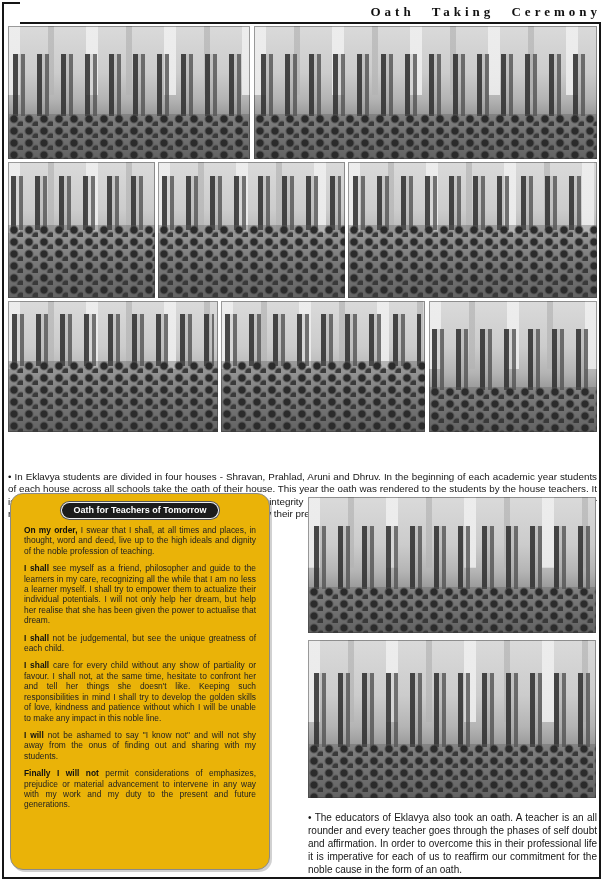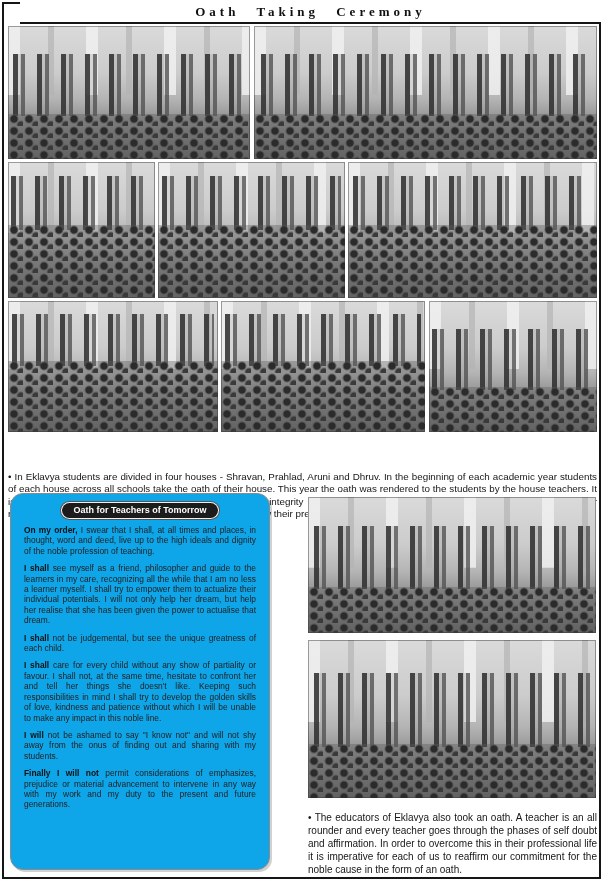--- a/index.html
+++ b/index.html
@@ -10,21 +10,21 @@
     color:#1a1a1a;
     -webkit-font-smoothing:antialiased;
   }
   .frame{
     position:absolute;left:2px;top:2px;right:2px;bottom:3px;
     border:2px solid #151515;pointer-events:none;
   }
   .masthead{
     position:absolute;left:20px;top:2px;right:2px;height:20px;
     border-bottom:2px solid #151515;
-    display:flex;align-items:center;justify-content:center;
+    display:flex;align-items:center;justify-content:flex-end;
     background:#fff;
   }
   .masthead h1{
     margin:0;font-family:"Liberation Serif", serif;
     font-size:13px;font-weight:bold;letter-spacing:4px;word-spacing:10px;
     color:#111;
   }
   
   .photo{
     position:absolute;overflow:hidden;
@@ -56,21 +56,21 @@
     position:absolute;left:8px;top:461px;width:589px;
     font-size:9.8px;line-height:12.4px;text-align:justify;color:#161616;
   }
   .closing{
     position:absolute;left:308px;top:802px;width:289px;
     font-size:10px;line-height:12.9px;text-align:justify;color:#161616;
   }
   
   .oath-box{
     position:absolute;left:10px;top:493px;width:260px;height:377px;
-    background:#0ea5e9;border:1px solid #8a8a8a;border-radius:13px;
+    background:#eab308;border:1px solid #8a8a8a;border-radius:13px;
     box-shadow:2px 2px 0 rgba(0,0,0,.18);
     box-sizing:border-box;padding:9px 13px 0 13px;
   }
   .oath-pill{
     margin:0 auto 7px auto;width:max-content;max-width:100%;
     background:#1c1c1c;color:#ffffff;
     border-radius:9px;padding:2px 11px 3px 11px;
     font-size:9px;font-weight:bold;text-align:center;
     box-shadow:0 0 0 1px #f0f0f0, 0 0 0 2px #555;
   }

